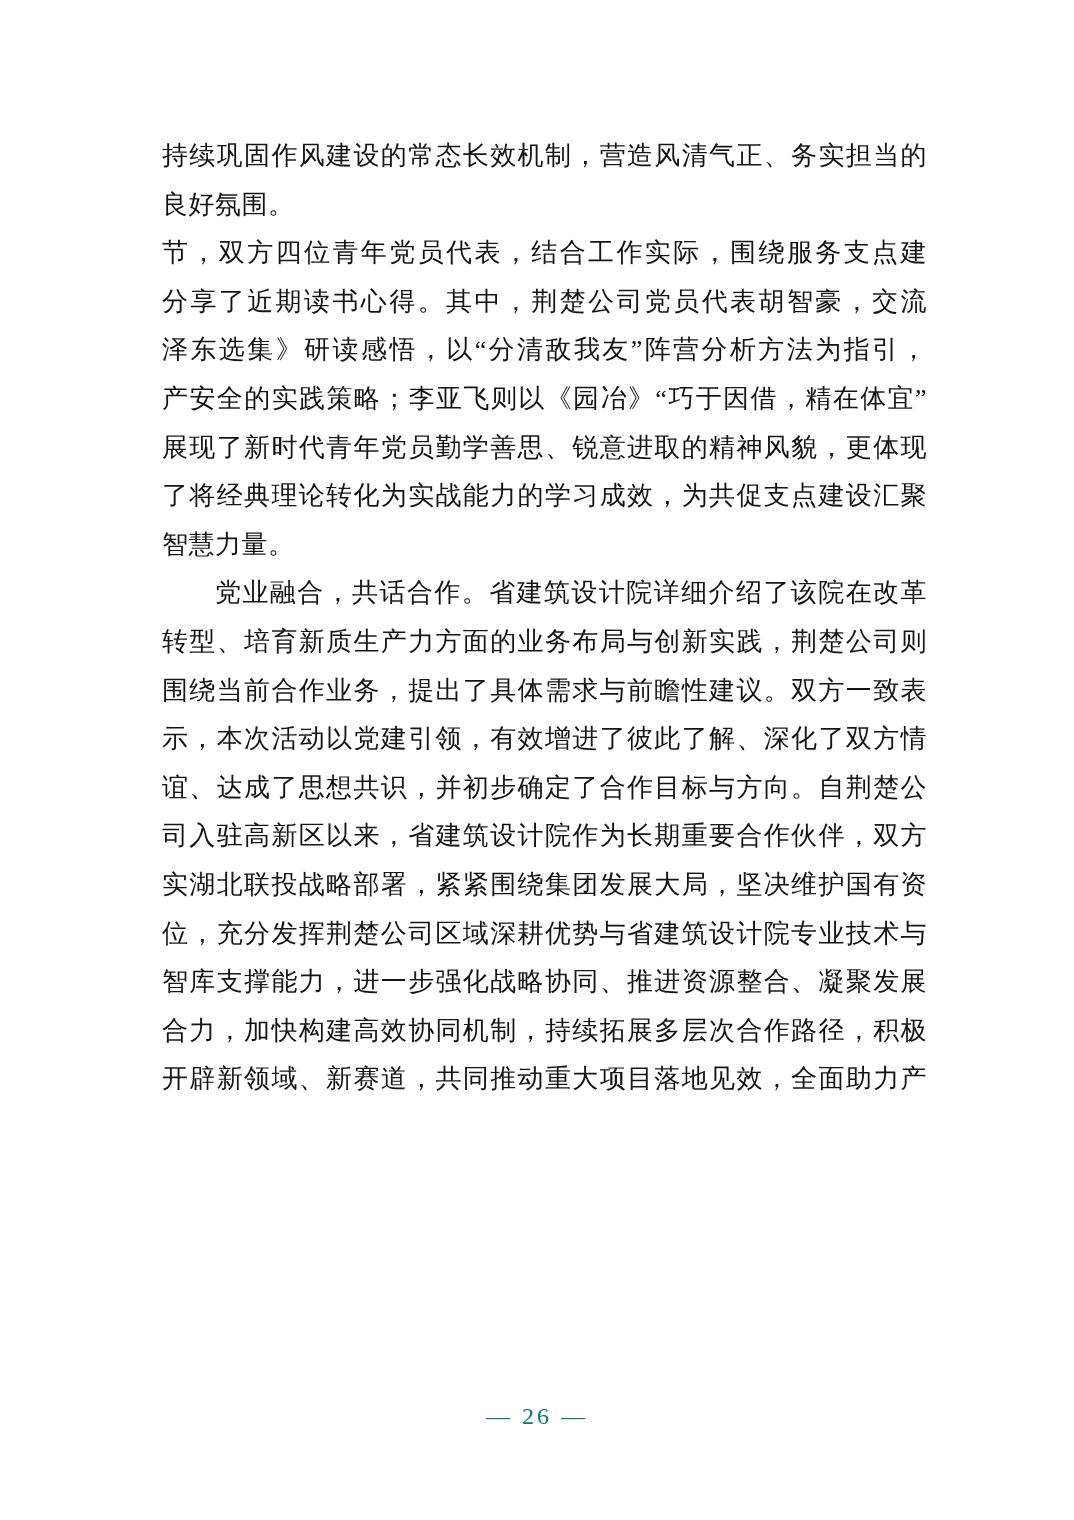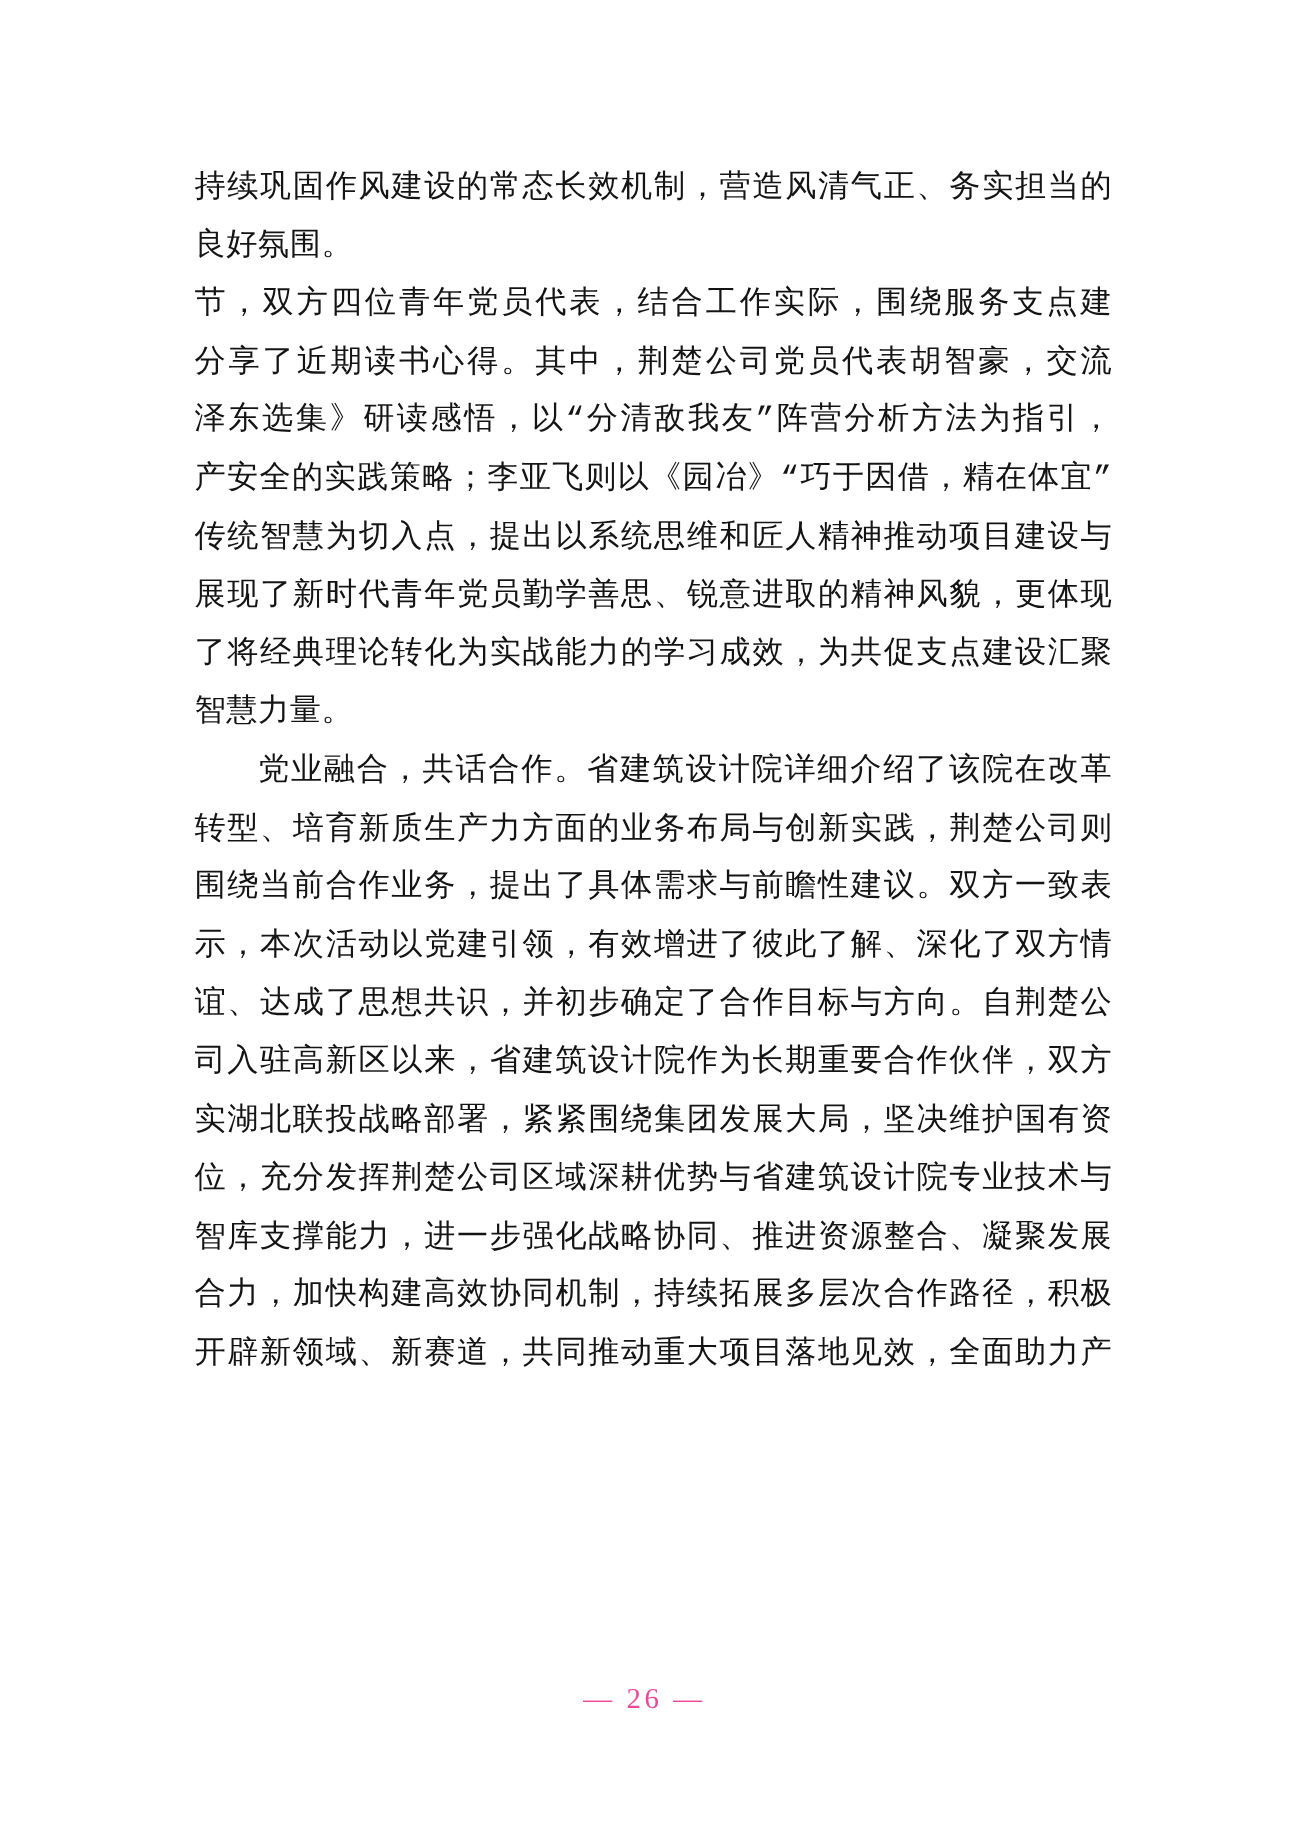--- a/index.html
+++ b/index.html
@@ -16,21 +16,21 @@
     position: absolute;
     inset: 0;
     background: #ffffff;
   }
   .text-block {
     position: absolute;
     left: 162px;
     top: 132px;
     width: 765px;
   }
-  .paragraph { margin: 0; padding: 0; font-family: Liberation Mono, monospace; }
+  .paragraph { margin: 0; padding: 0; }
   .line {
     font-size: 26px;
     line-height: 48.6px;
     height: 48.6px;
     overflow: hidden;
     white-space: normal;
     text-align: justify;
     letter-spacing: 0.5px;
   }
   .line.justify {
@@ -44,39 +44,38 @@
   .line.indent {
     padding-left: 53px;
   }
   .page-footer {
     position: absolute;
     top: 1403px;
     left: 0;
     width: 100%;
     text-align: center;
     font-size: 24px;
-    color: #ec4899;
+    color: #0f766e;
     letter-spacing: 3px;
   }
 </style>
 </head>
 <body>
 
 <div class="page">
   <main class="text-block">
       <div class="paragraph">
         <div class="line justify">持续巩固作风建设的常态长效机制，营造风清气正、务实担当的</div>
         <div class="line plain">良好氛围。</div>
       </div>
       <div class="paragraph">
         <div class="line justify">节，双方四位青年党员代表，结合工作实际，围绕服务支点建设，</div>
         <div class="line justify">分享了近期读书心得。其中，荆楚公司党员代表胡智豪，交流《毛</div>
         <div class="line justify">泽东选集》研读感悟，以“分清敌我友”阵营分析方法为指引，</div>
         <div class="line justify">产安全的实践策略；李亚飞则以《园冶》“巧于因借，精在体宜”</div>
-        <div class="line justify">传统智慧为切入点，提出以系统思维和匠人精神推动项目建设与</div>
         <div class="line justify">展现了新时代青年党员勤学善思、锐意进取的精神风貌，更体现</div>
         <div class="line justify">了将经典理论转化为实战能力的学习成效，为共促支点建设汇聚</div>
         <div class="line plain">智慧力量。</div>
       </div>
       <div class="paragraph">
         <div class="line justify indent">党业融合，共话合作。省建筑设计院详细介绍了该院在改革</div>
         <div class="line justify">转型、培育新质生产力方面的业务布局与创新实践，荆楚公司则</div>
         <div class="line justify">围绕当前合作业务，提出了具体需求与前瞻性建议。双方一致表</div>
         <div class="line justify">示，本次活动以党建引领，有效增进了彼此了解、深化了双方情</div>
         <div class="line justify">谊、达成了思想共识，并初步确定了合作目标与方向。自荆楚公</div>

